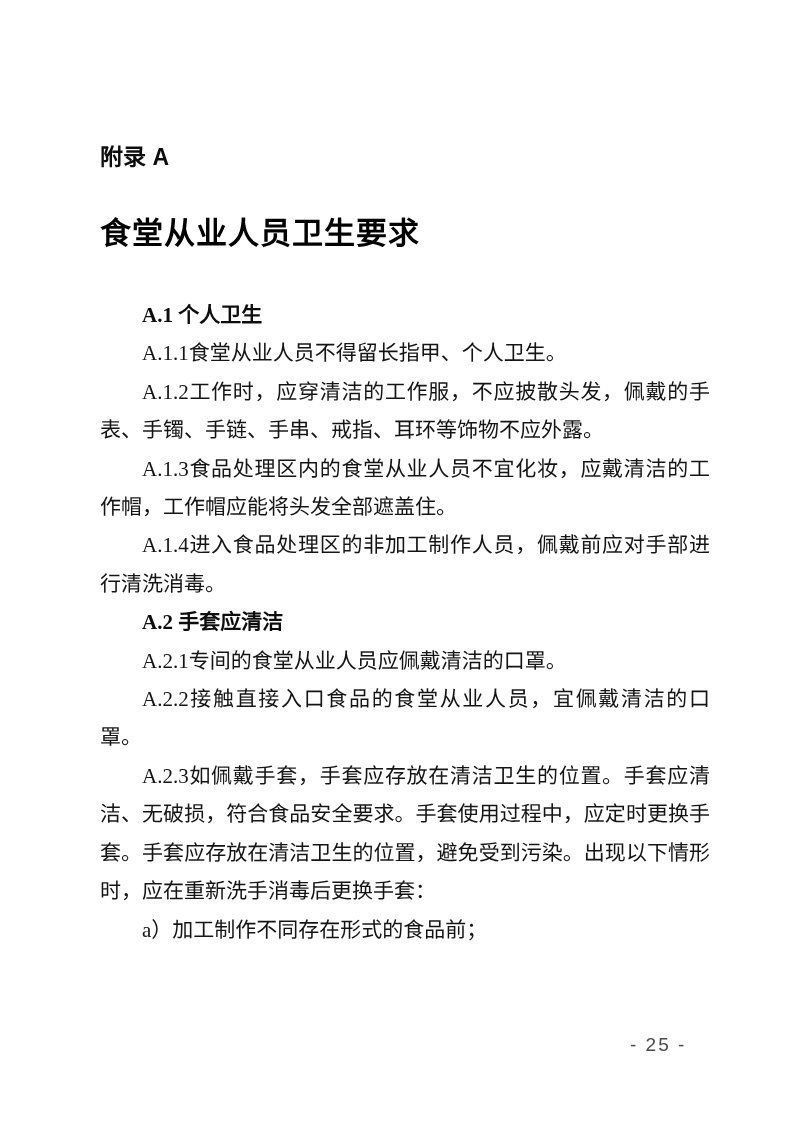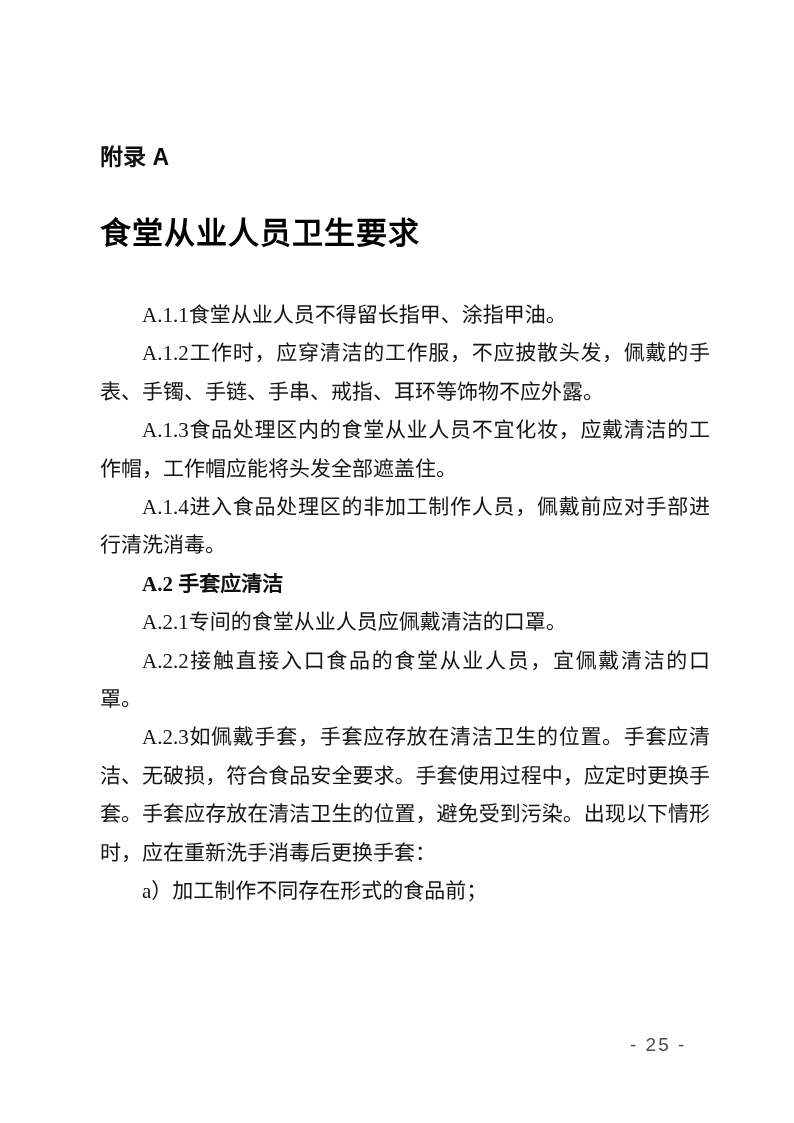--- a/index.html
+++ b/index.html
@@ -83,21 +83,22 @@
 <div class="page">
   <div class="content">
 
     <div class="appendix-label">附录 A</div>
 
     <h1 class="doc-title">食堂从业人员卫生要求</h1>
 
     <div class="body">
 
       <section>
-        <p class="para">A.1.1食堂从业人员不得留长指甲、涂指甲油。</p>
+        <h2 class="sec-heading">A.1 个人卫生</h2>
+        <p class="para">A.1.1食堂从业人员不得留长指甲、个人卫生。</p>
         <p class="para">A.1.2工作时，应穿清洁的工作服，不应披散头发，佩戴的手表、手镯、手链、手串、戒指、耳环等饰物不应外露。</p>
         <p class="para">A.1.3食品处理区内的食堂从业人员不宜化妆，应戴清洁的工作帽，工作帽应能将头发全部遮盖住。</p>
         <p class="para">A.1.4进入食品处理区的非加工制作人员，佩戴前应对手部进行清洗消毒。</p>
       </section>
 
       <section>
         <h2 class="sec-heading">A.2 手套应清洁</h2>
         <p class="para">A.2.1专间的食堂从业人员应佩戴清洁的口罩。</p>
         <p class="para">A.2.2接触直接入口食品的食堂从业人员，宜佩戴清洁的口罩。</p>
         <p class="para">A.2.3如佩戴手套，手套应存放在清洁卫生的位置。手套应清洁、无破损，符合食品安全要求。手套使用过程中，应定时更换手套。手套应存放在清洁卫生的位置，避免受到污染。出现以下情形时，应在重新洗手消毒后更换手套：</p>

